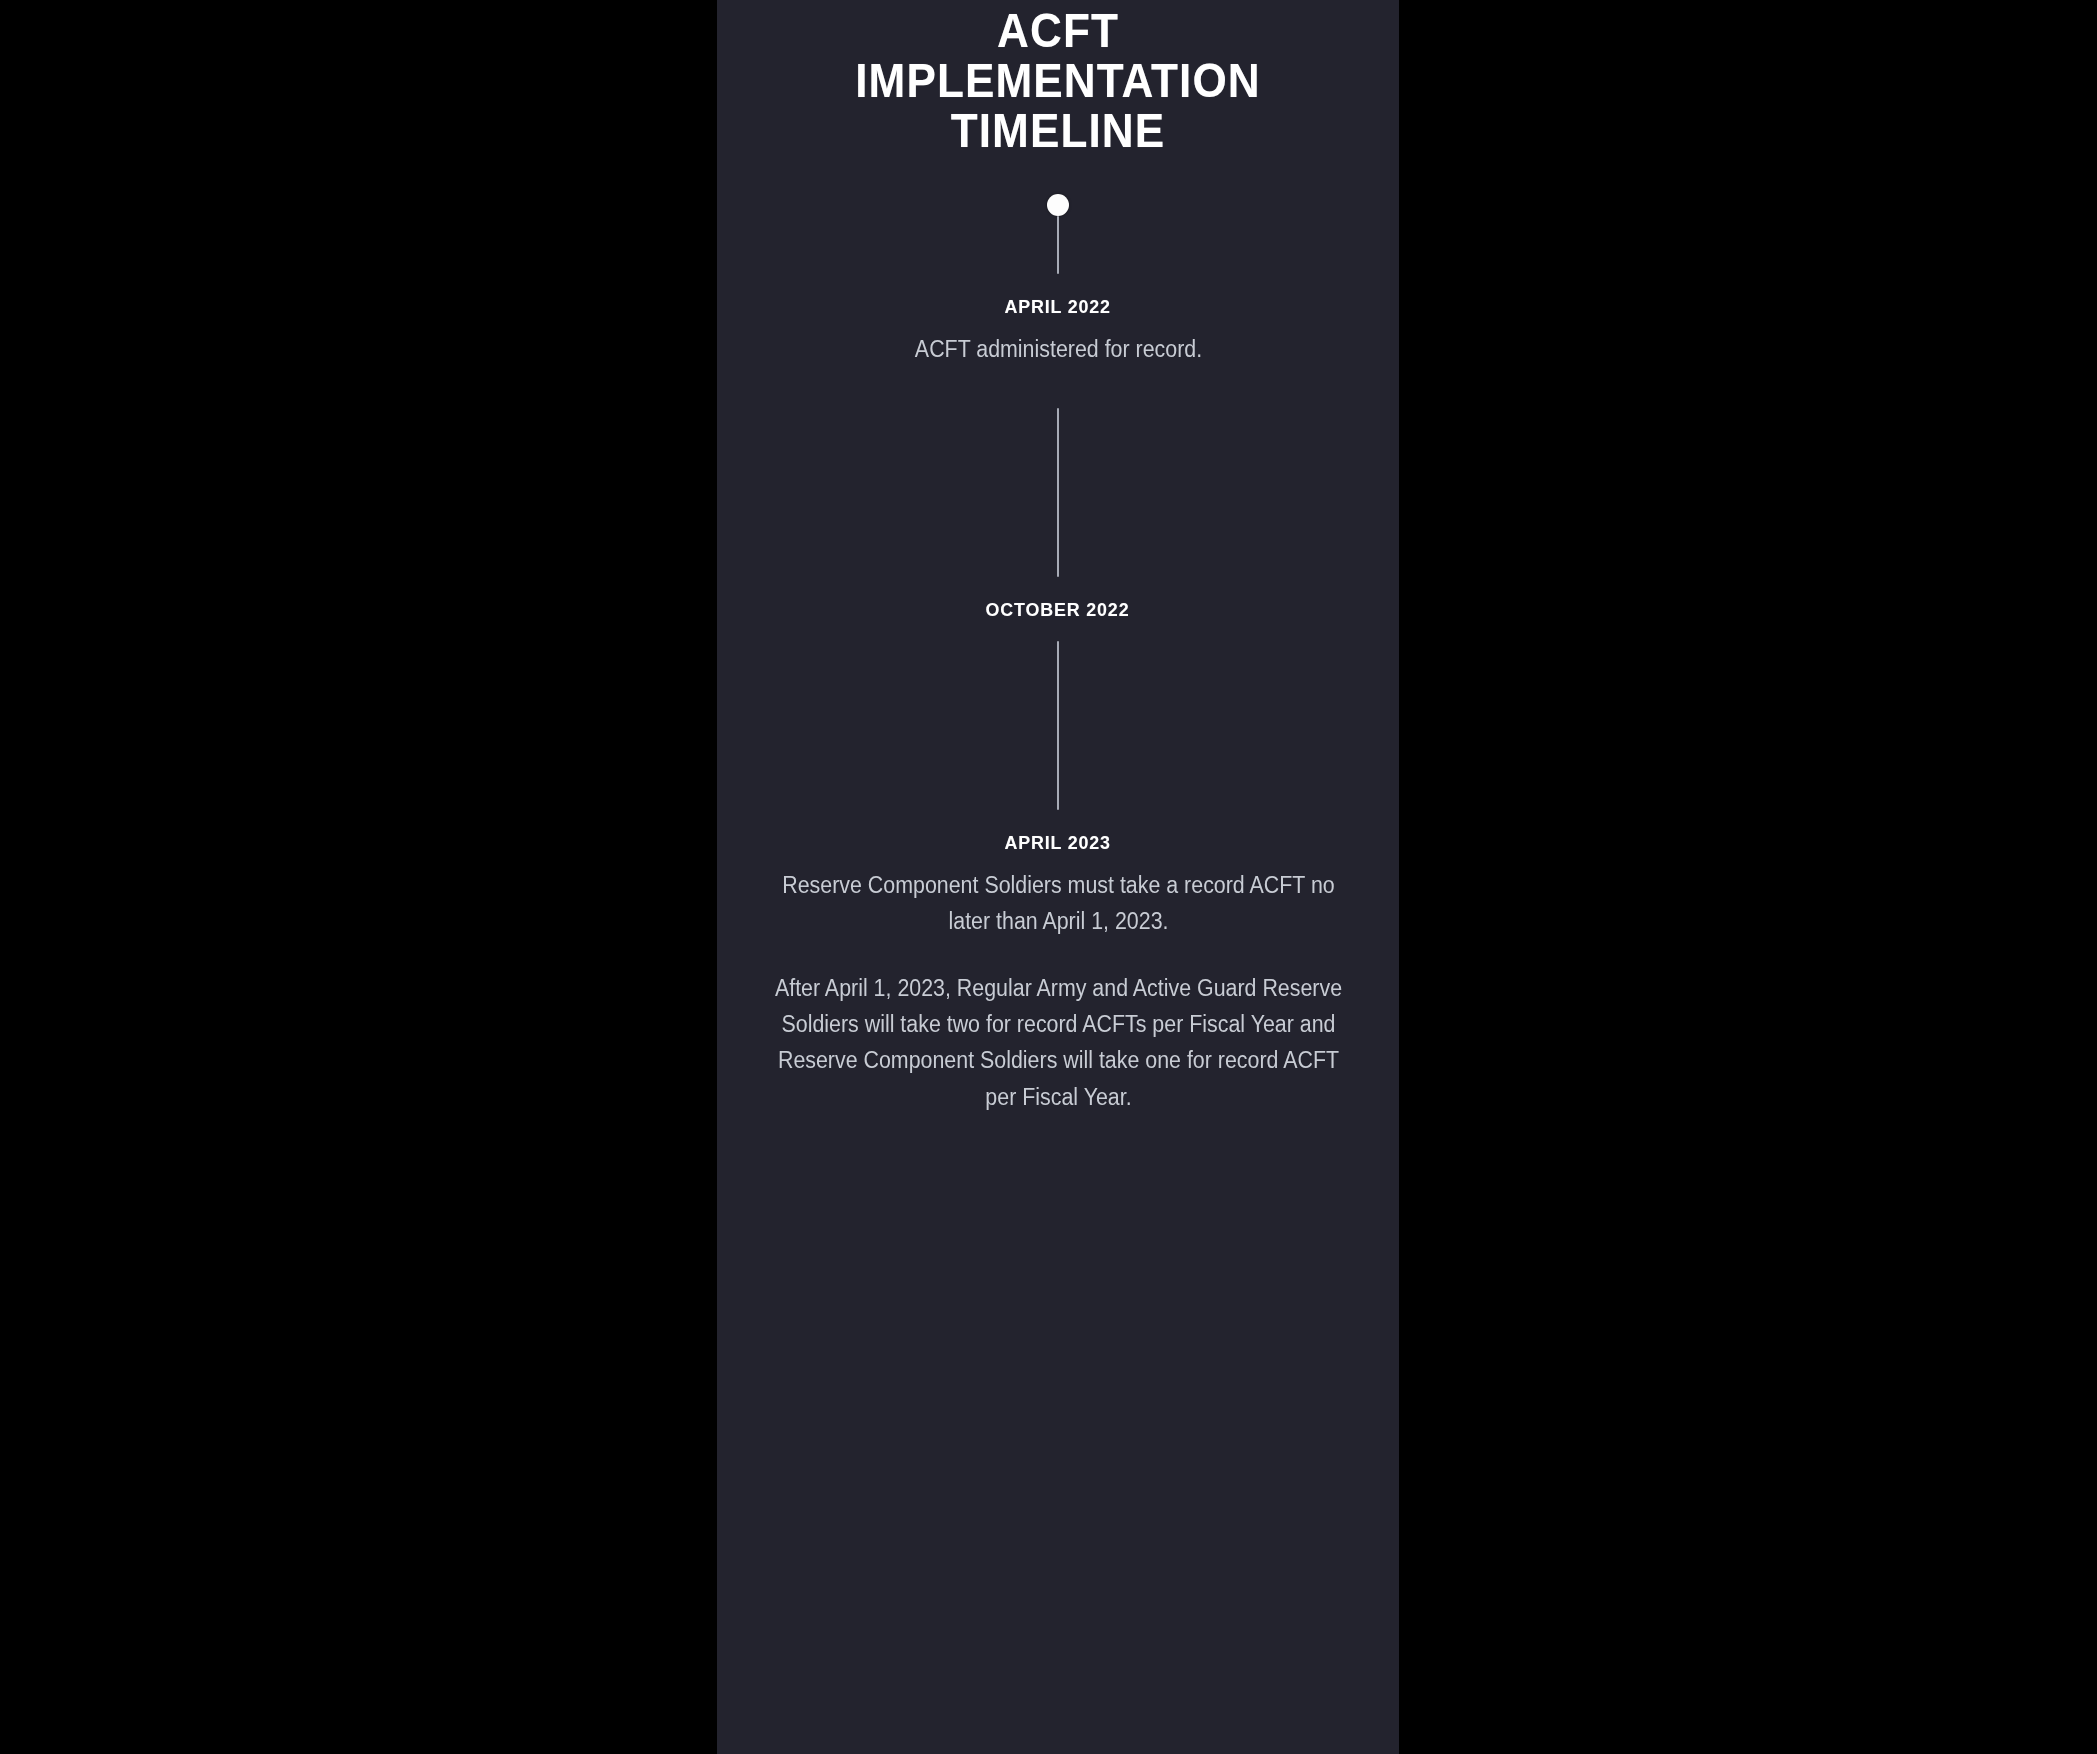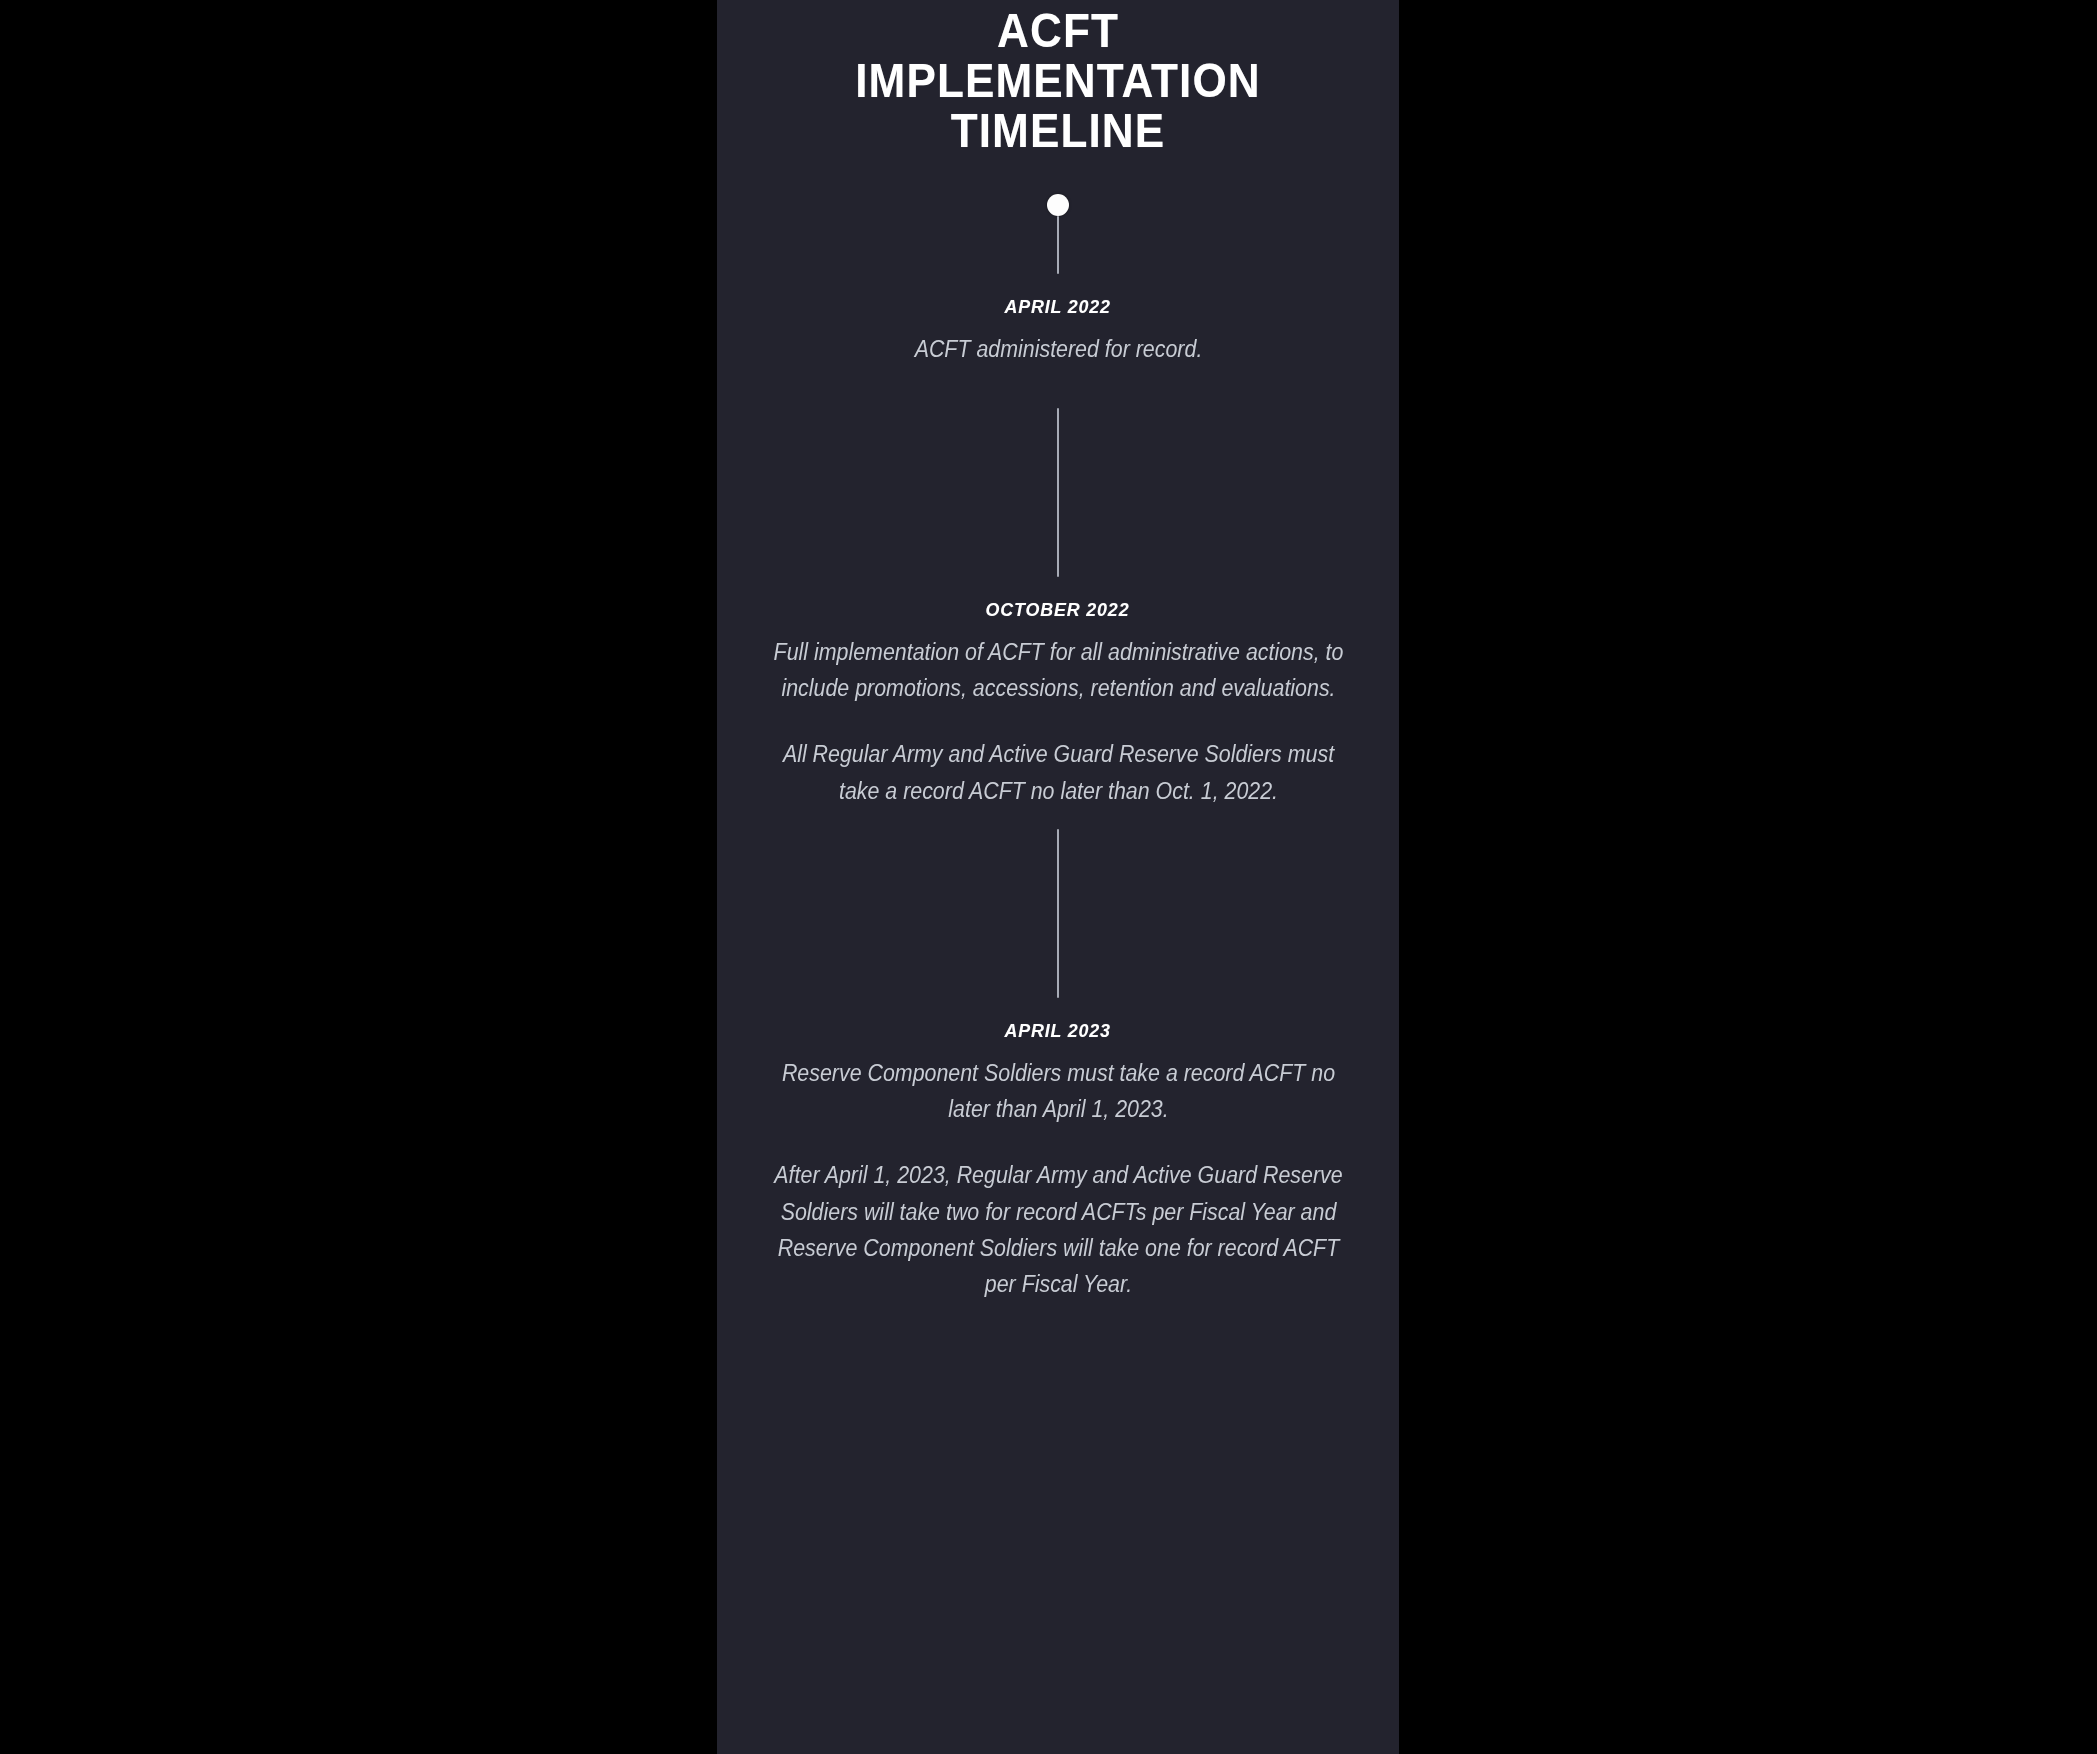--- a/index.html
+++ b/index.html
@@ -41,21 +41,20 @@
     white-space: pre-line;
     text-shadow: 0 0 0.8px rgba(255,255,255,0.35);
   }
 
   
   #timeline {
     margin-top: 38px;
     display: flex;
     flex-direction: column;
     align-items: center;
-    font-style: italic;
   }
 
   .entry {
     width: 100%;
     display: flex;
     flex-direction: column;
     align-items: center;
   }
 
   
@@ -139,24 +138,20 @@
       </div>
     </div>
 
     <div class="spacer-lg"></div>
 
     <div class="entry">
       <div class="marker">
         <div class="connector long"></div>
       </div>
       <div class="date">OCTOBER 2022</div>
-      <div class="body-block">
-        <p class="para">Full implementation of ACFT for all administrative actions, to include promotions, accessions, retention and evaluations.</p>
-        <p class="para">All Regular Army and Active Guard Reserve Soldiers must take a record ACFT no later than Oct. 1, 2022.</p>
-      </div>
     </div>
 
     <div class="spacer-sm"></div>
 
     <div class="entry">
       <div class="marker">
         <div class="connector long"></div>
       </div>
       <div class="date">APRIL 2023</div>
       <div class="body-block">

